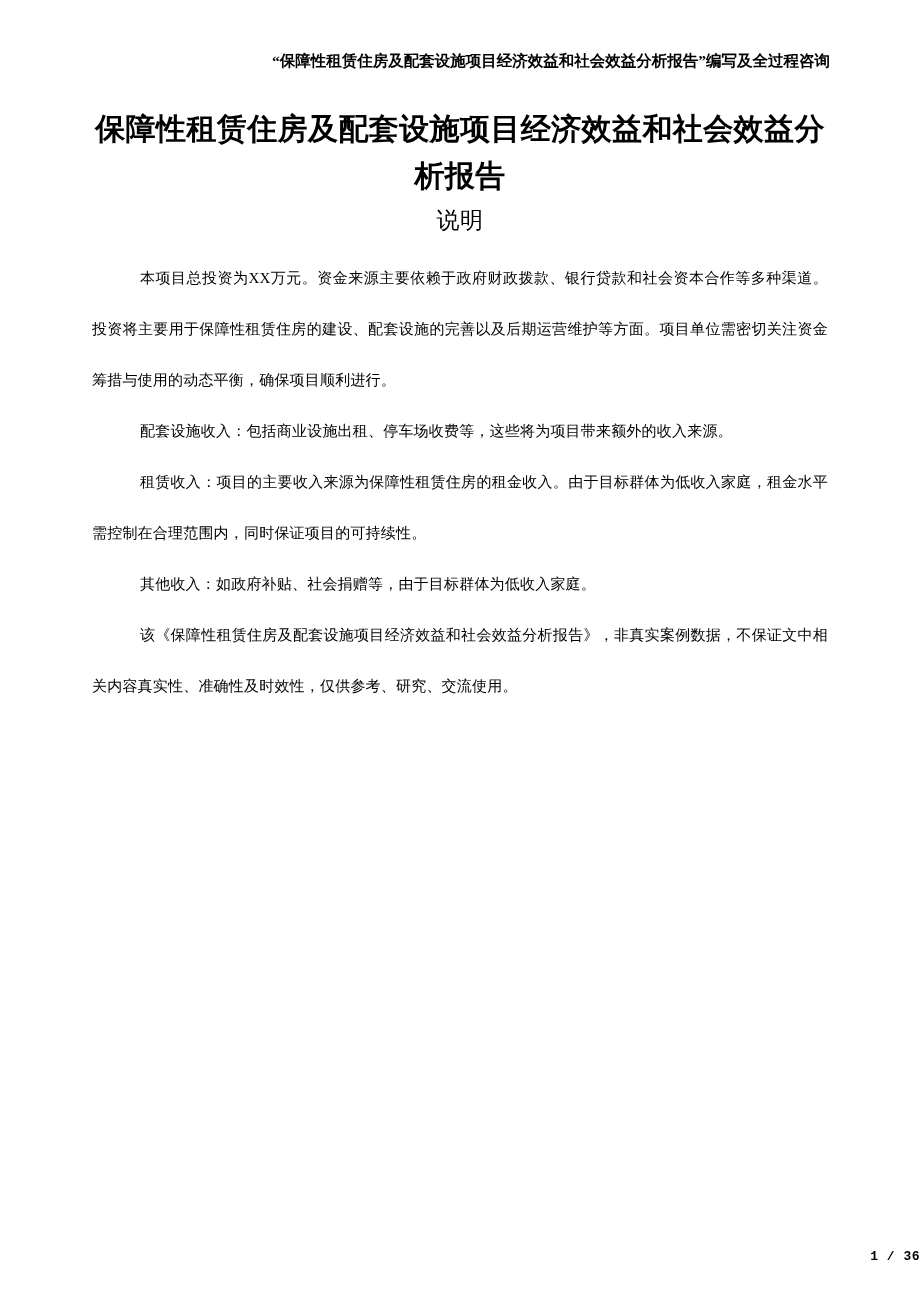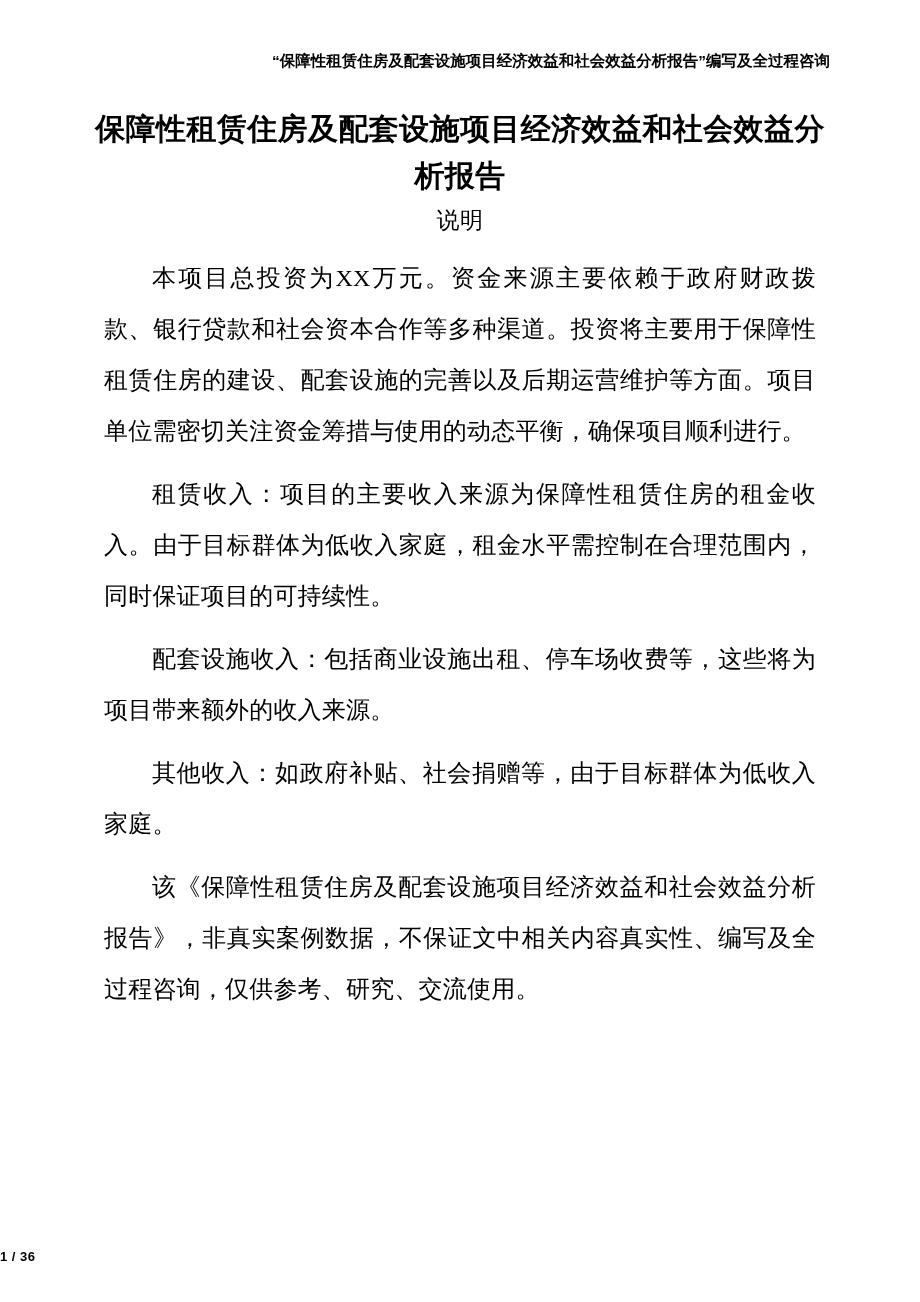--- a/index.html
+++ b/index.html
@@ -16,21 +16,21 @@
     font-family: "Liberation Serif", "DejaVu Serif", serif;
     color: #000000;
     overflow: hidden;
   }
   .header {
     position: absolute;
     top: 52px;
     left: 90px;
     width: 740px;
     text-align: right;
-    font-family: Liberation Sans, sans-serif;
+    font-family: Liberation Serif, serif;
     font-size: 15.5px;
     line-height: 1.2;
     font-weight: 700;
     letter-spacing: 0px;
     white-space: nowrap;
   }
   .body-wrap {
     position: absolute;
     top: 106px;
     left: 92px;
@@ -46,56 +46,56 @@
   }
   .doc-subtitle {
     font-family: "Liberation Sans", "DejaVu Sans", sans-serif;
     font-size: 23px;
     font-weight: 400;
     text-align: center;
     line-height: 1.9;
     letter-spacing: 0.4px;
   }
   .para {
-    font-size: 24px;
+    font-size: 15px;
     line-height: 51px;
     text-align: justify;
     text-justify: inter-ideograph;
     text-indent: 48px;
-    margin: 12px;
+    margin: 0;
     letter-spacing: 0.2px;
   }
   .para.first {
     margin-top: 10px;
   }
   .footer {
     position: absolute;
     left: 0;
     right: 0;
     bottom: 38px;
-    text-align: left;
-    font-family: Liberation Sans, sans-serif;
+    text-align: right;
+    font-family: Liberation Mono, monospace;
     font-size: 13px;
     font-weight: 700;
     letter-spacing: 0.5px;
   }
 </style>
 </head>
 <body>
 
 <div class="page">
 
   <div class="header">“保障性租赁住房及配套设施项目经济效益和社会效益分析报告”编写及全过程咨询</div>
 
   <div class="body-wrap">
     <div class="doc-title">保障性租赁住房及配套设施项目经济效益和社会效益分析报告</div>
     <div class="doc-subtitle">说明</div>
 
     <p class="para first">本项目总投资为XX万元。资金来源主要依赖于政府财政拨款、银行贷款和社会资本合作等多种渠道。投资将主要用于保障性租赁住房的建设、配套设施的完善以及后期运营维护等方面。项目单位需密切关注资金筹措与使用的动态平衡，确保项目顺利进行。</p>
+    <p class="para">配套设施收入：包括商业设施出租、停车场收费等，这些将为项目带来额外的收入来源。</p>
     <p class="para">租赁收入：项目的主要收入来源为保障性租赁住房的租金收入。由于目标群体为低收入家庭，租金水平需控制在合理范围内，同时保证项目的可持续性。</p>
-    <p class="para">配套设施收入：包括商业设施出租、停车场收费等，这些将为项目带来额外的收入来源。</p>
     <p class="para">其他收入：如政府补贴、社会捐赠等，由于目标群体为低收入家庭。</p>
-    <p class="para">该《保障性租赁住房及配套设施项目经济效益和社会效益分析报告》，非真实案例数据，不保证文中相关内容真实性、编写及全过程咨询，仅供参考、研究、交流使用。</p>
+    <p class="para">该《保障性租赁住房及配套设施项目经济效益和社会效益分析报告》，非真实案例数据，不保证文中相关内容真实性、准确性及时效性，仅供参考、研究、交流使用。</p>
   </div>
 
   <div class="footer">1 / 36</div>
 
 </div>
 
 </body></html>

